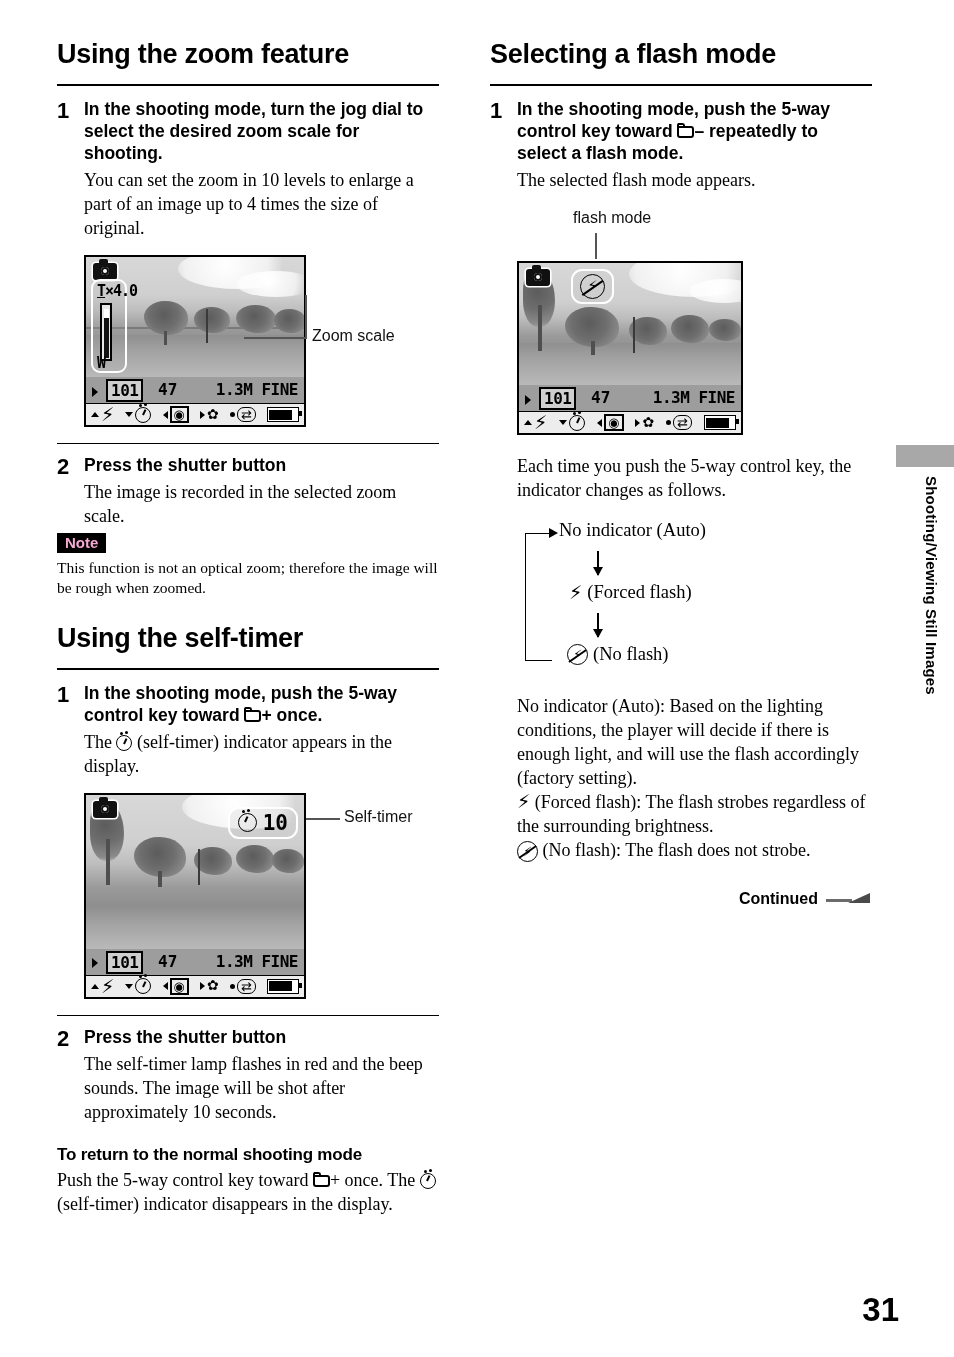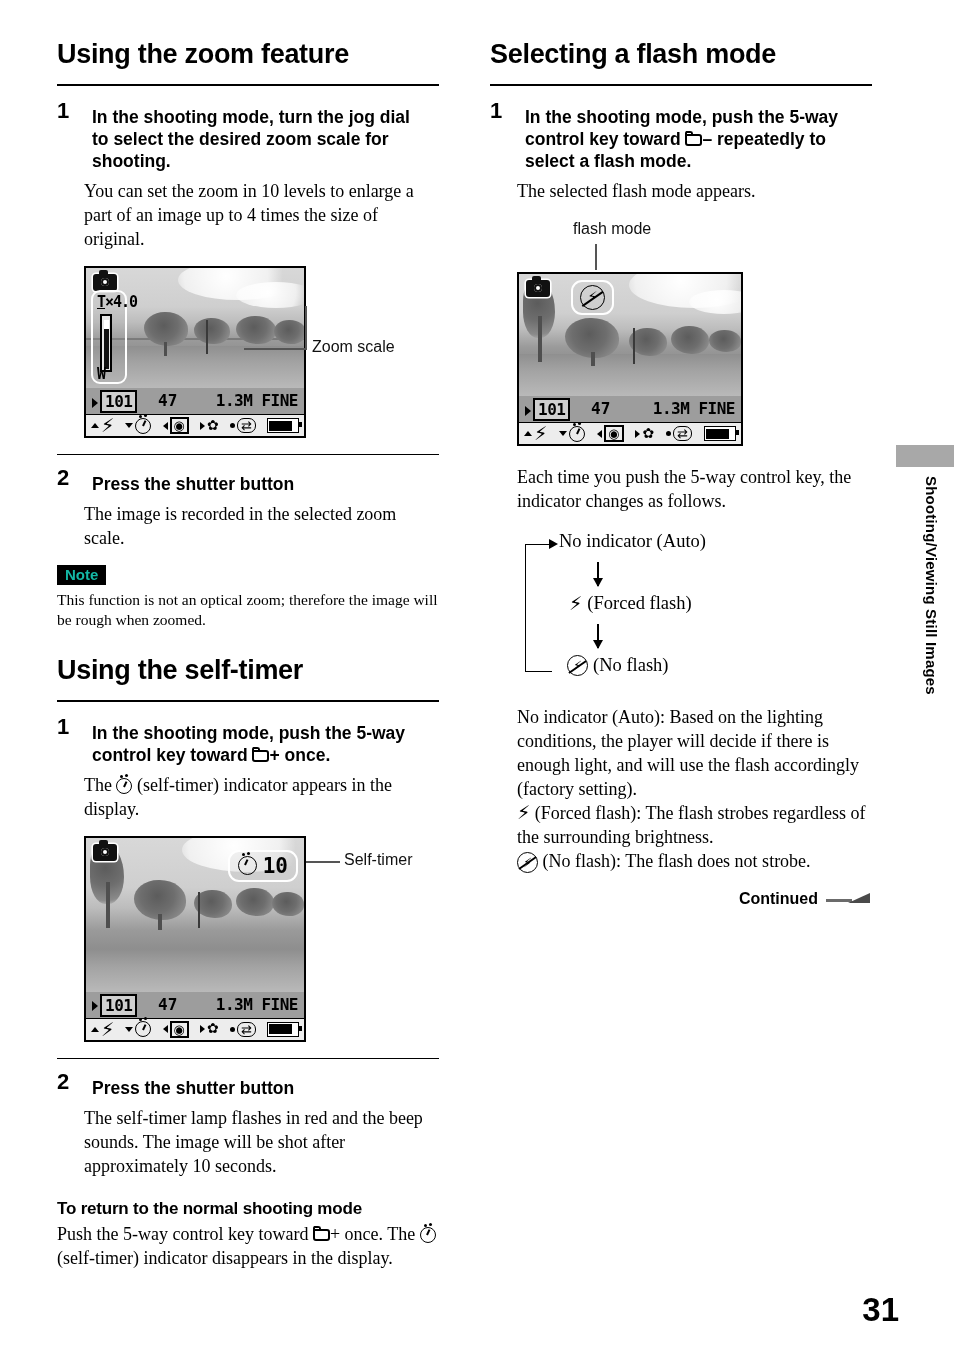--- a/index.html
+++ b/index.html
@@ -57,38 +57,38 @@
     line-height: 1.15;
     flex: 0 0 auto;
     width: 16px;
   }
   .step-body { flex: 1 1 auto; }
   .step-head {
     font-family: "Liberation Sans", sans-serif;
     font-weight: bold;
     font-size: 17.5px;
     line-height: 1.27;
-    margin: 8px;
+    margin: 0;
   }
   .body-text {
     font-family: "Liberation Serif", serif;
     font-size: 18px;
     line-height: 1.33;
     margin: 5px 0 0 0;
   }
   .body-text.tight { margin-top: 2px; }
   .note-flag {
     display: inline-block;
     background: #000;
-    color: #14b8a6;
+    color: #f9a8d4;
     font-family: "Liberation Sans", sans-serif;
     font-weight: bold;
     font-size: 15px;
     padding: 1px 8px 2px 8px;
-    margin: 14px 0 5px 0;
+    margin: 4px 0 5px 0;
   }
   .note-text {
     font-family: "Liberation Serif", serif;
     font-size: 15.5px;
     line-height: 1.28;
     margin: 0;
   }
   h3.subhead {
     font-family: "Liberation Sans", sans-serif;
     font-weight: bold;
@@ -157,21 +157,21 @@
     position: relative;
     height: 26px;
     background: #9d9d9d;
     font-family: "DejaVu Sans Mono", monospace;
     font-weight: bold;
     font-size: 16px;
     color: #000;
   }
   .folder-box {
     position: absolute; left: 6px; top: 2px;
-    display: flex; align-items: center; gap: 2px;
+    display: flex; align-items: center; gap: 8px;
   }
   .folder-arrow {
     width: 0; height: 0;
     border-left: 6px solid #000;
     border-top: 5px solid transparent;
     border-bottom: 5px solid transparent;
     margin-top: 2px;
   }
   .folder-num {
     border: 2.4px solid #000;

